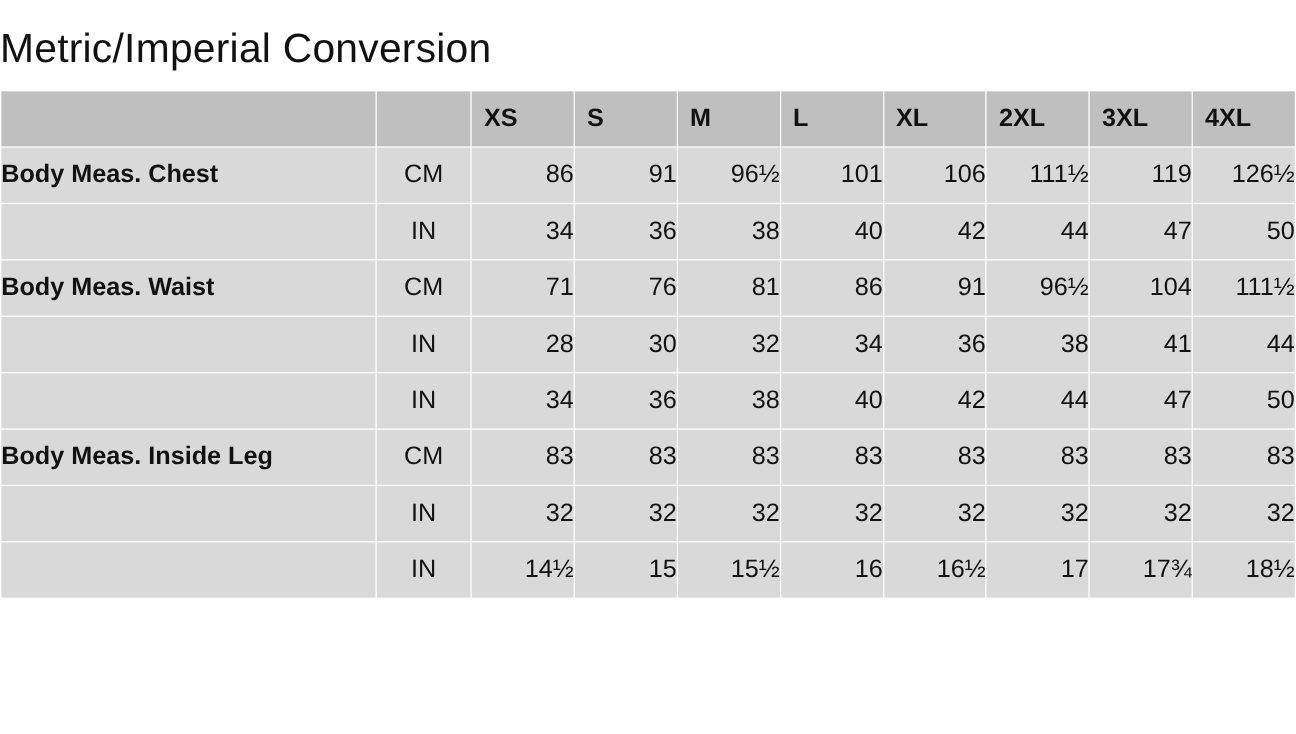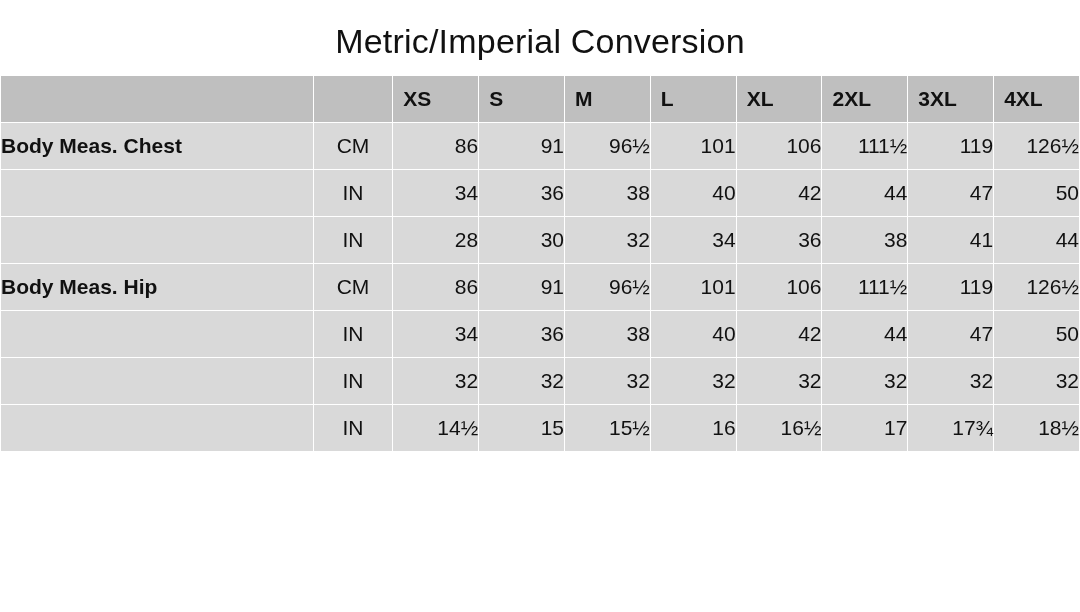--- a/index.html
+++ b/index.html
@@ -13,21 +13,21 @@
     font-family: "Liberation Sans", sans-serif;
     overflow: hidden;
   }
   .page {
     width: 1080px;
     height: 612px;
     position: relative;
     background: #ffffff;
   }
   .title {
-    text-align: center;
+    text-align: left;
     font-size: 34px;
     font-weight: 400;
     color: #111111;
     padding: 22px 0 14px 0;
     letter-spacing: 0.2px;
   }
   table.size-table {
     width: 1080px;
     border-collapse: collapse;
     table-layout: fixed;
@@ -135,56 +135,68 @@
         <td class="val">34</td>
         <td class="val">36</td>
         <td class="val">38</td>
         <td class="val">40</td>
         <td class="val">42</td>
         <td class="val">44</td>
         <td class="val">47</td>
         <td class="val">50</td>
       </tr>
       <tr class="row-light">
+        <td class="label">Body Meas. Waist</td>
+        <td class="unit">CM</td>
+        <td class="val">71</td>
+        <td class="val">76</td>
+        <td class="val">81</td>
+        <td class="val">86</td>
+        <td class="val">91</td>
+        <td class="val">96½</td>
+        <td class="val">104</td>
+        <td class="val">111½</td>
+      </tr>
+      <tr class="row-light">
         <td class="label"></td>
         <td class="unit">IN</td>
         <td class="val">28</td>
         <td class="val">30</td>
         <td class="val">32</td>
         <td class="val">34</td>
         <td class="val">36</td>
         <td class="val">38</td>
         <td class="val">41</td>
         <td class="val">44</td>
-      </tr>
-      <tr class="row-light">
-        <td class="label">Body Meas. Hip</td>
-        <td class="unit">CM</td>
-        <td class="val">86</td>
-        <td class="val">91</td>
-        <td class="val">96½</td>
-        <td class="val">101</td>
-        <td class="val">106</td>
-        <td class="val">111½</td>
-        <td class="val">119</td>
-        <td class="val">126½</td>
       </tr>
       <tr class="row-light">
         <td class="label"></td>
         <td class="unit">IN</td>
         <td class="val">34</td>
         <td class="val">36</td>
         <td class="val">38</td>
         <td class="val">40</td>
         <td class="val">42</td>
         <td class="val">44</td>
         <td class="val">47</td>
         <td class="val">50</td>
       </tr>
       <tr class="row-light">
+        <td class="label">Body Meas. Inside Leg</td>
+        <td class="unit">CM</td>
+        <td class="val">83</td>
+        <td class="val">83</td>
+        <td class="val">83</td>
+        <td class="val">83</td>
+        <td class="val">83</td>
+        <td class="val">83</td>
+        <td class="val">83</td>
+        <td class="val">83</td>
+      </tr>
+      <tr class="row-light">
         <td class="label"></td>
         <td class="unit">IN</td>
         <td class="val">32</td>
         <td class="val">32</td>
         <td class="val">32</td>
         <td class="val">32</td>
         <td class="val">32</td>
         <td class="val">32</td>
         <td class="val">32</td>
         <td class="val">32</td>

